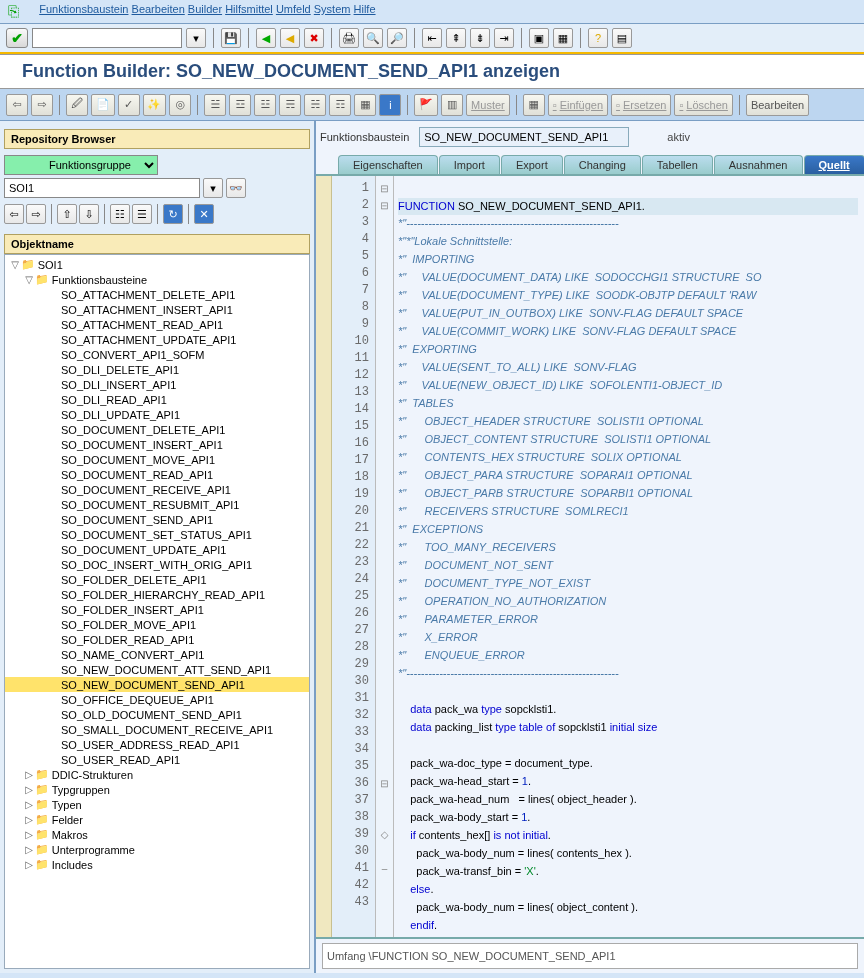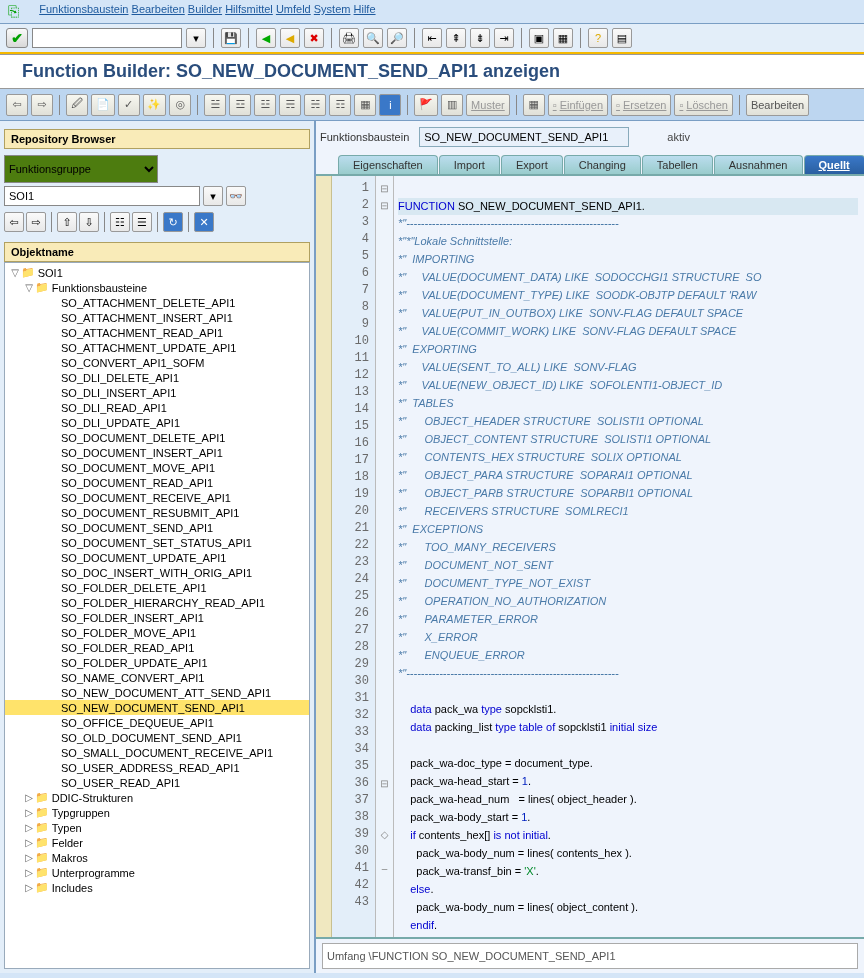--- a/index.html
+++ b/index.html
@@ -14,21 +14,21 @@
 .tb-btn { width: 20px; height: 20px; background: linear-gradient(#fafafa,#e8e8e8); border: 1px solid #999; border-radius: 2px; display: flex; align-items: center; justify-content: center; font-size: 11px; }
 .title-strip { background: #fff; border-top: 1px solid #999; border-bottom: 1px solid #999; padding: 6px 10px; }
 .title-strip h1 { font-size: 18px; font-weight: bold; color: #2a4d7c; margin-left: 12px; }
 .toolbar2 { background: #bdd6f0; border-bottom: 1px solid #7a9ec4; padding: 4px 6px; display: flex; align-items: center; gap: 3px; height: 32px; overflow: hidden; }
 .tb2-btn { min-width: 22px; height: 22px; background: linear-gradient(#f7f7f0,#e0e0d8); border: 1px solid #999; border-radius: 2px; display: flex; align-items: center; justify-content: center; font-size: 11px; padding: 0 4px; gap: 3px; color: #555; white-space: nowrap; }
 .tb2-btn.disabled { color: #999; text-decoration: underline; }
 .main { display: flex; height: calc(978px - 126px); overflow: hidden; }
 .sidebar { width: 316px; min-width:316px; border-right: 2px solid #7a9ec4; background: #e3eef9; display: flex; flex-direction: column; padding-top: 8px; }
 .repo-header { background: #f9ebb8; border: 1px solid #b0a060; margin: 0 4px 4px 4px; padding: 3px 6px; font-weight: bold; color: #000; }
 .repo-controls { padding: 2px 4px; }
-.repo-select { width: 154px; height: 28px; background: #4d7c0f; border: 1px solid #888; }
+.repo-select { width: 154px; height: 20px; background: #86efac; border: 1px solid #888; padding-left: 40px; }
 .repo-input-row { display: flex; gap: 3px; margin-top: 3px; align-items: center; }
 .repo-input { width: 196px; height: 20px; background: #fff; border: 1px solid #888; padding: 0 4px; }
 .small-btn { width: 20px; height: 20px; background: linear-gradient(#fafafa,#e8e8e8); border: 1px solid #999; border-radius: 2px; display: flex; align-items: center; justify-content: center; }
 .repo-tb { display: flex; gap: 2px; padding: 4px 4px; flex-wrap: wrap; }
 .obj-header { background: #f9ebb8; border: 1px solid #b0a060; border-bottom: 1px solid #b0a060; margin: 6px 4px 0 4px; padding: 3px 6px; font-weight: bold; }
 .tree { flex: 1; overflow-y: auto; background: #fff; margin: 0 4px 4px 4px; border: 1px solid #9ab; padding: 2px 0; }
 .tree-row { display: flex; align-items: center; height: 15px; padding-left: 4px; white-space: nowrap; cursor: pointer; }
 .tree-row .expander { width: 12px; color: #666; font-size: 10px; text-align: center; }
 .tree-row .folder { color: #d4a017; margin-right: 3px; }
 .tree-row .indent1 { padding-left: 14px; }
@@ -260,24 +260,20 @@
             <span class="indent3"></span>
             <span>SO_FOLDER_INSERT_API1</span>
           </div>
           <div class="tree-row">
             <span class="indent3"></span>
             <span>SO_FOLDER_MOVE_API1</span>
           </div>
           <div class="tree-row">
             <span class="indent3"></span>
             <span>SO_FOLDER_READ_API1</span>
-          </div>
-          <div class="tree-row">
-            <span class="indent3"></span>
-            <span>SO_FOLDER_UPDATE_API1</span>
           </div>
           <div class="tree-row">
             <span class="indent3"></span>
             <span>SO_NAME_CONVERT_API1</span>
           </div>
           <div class="tree-row">
             <span class="indent3"></span>
             <span>SO_NEW_DOCUMENT_ATT_SEND_API1</span>
           </div>
           <div class="tree-row selected">

